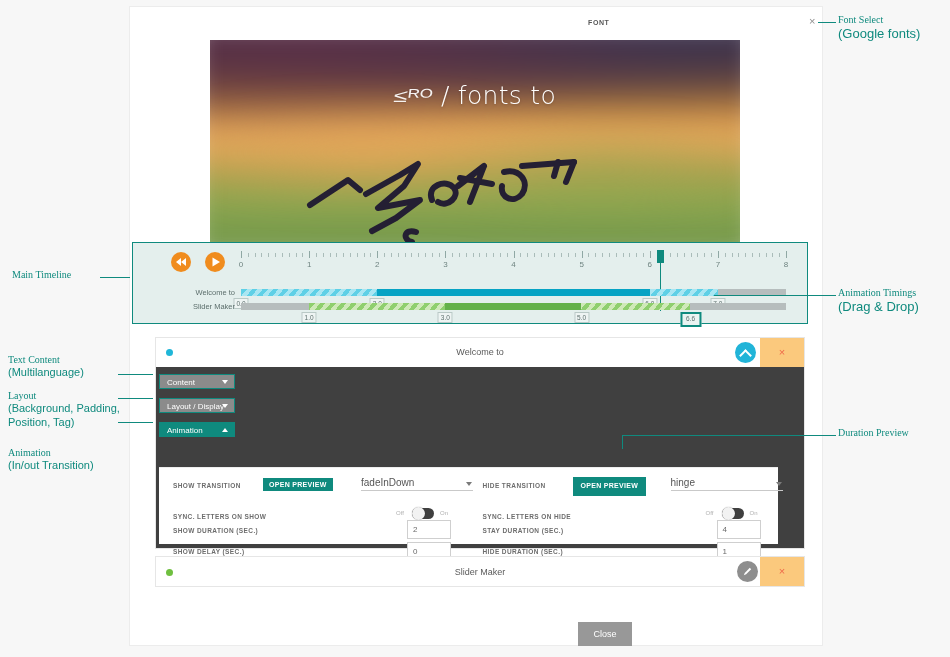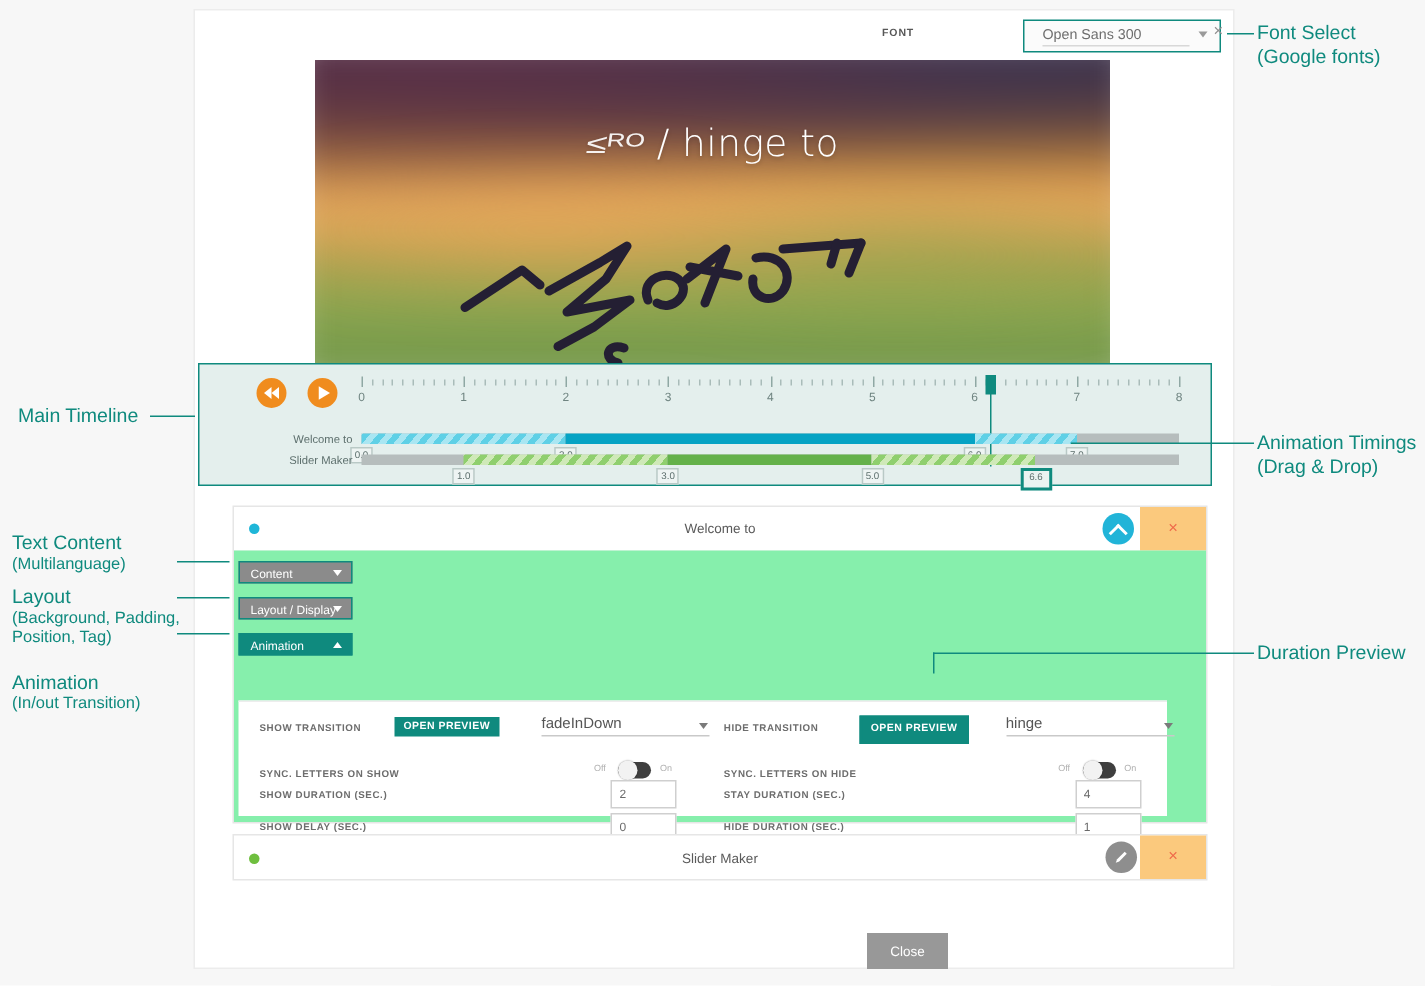--- a/index.html
+++ b/index.html
@@ -5,21 +5,21 @@
   html,body{margin:0;padding:0;}
   body{
     width:950px;height:657px;
     background:#f7f7f7;
     font-family:"Liberation Sans", sans-serif;
     position:relative;overflow:hidden;
     -webkit-font-smoothing:antialiased;
   }
   
   .anno{position:absolute;color:#0f8a7e;font-size:13.5px;line-height:1.22;}
-  .anno .main{font-size:13px;}
+  .anno .main{font-size:10px;font-family:Liberation Serif, serif;}
   .anno .sub{font-size:11px;}
   .leader{position:absolute;background:#0f8a7e;}
   .leader.h{height:1px;}
   .leader.v{width:1px;}
 
   
   .app{
     position:absolute;left:130px;top:7px;width:692px;height:638px;
     background:#ffffff;
     box-shadow:0 0 0 1px #ececec;
@@ -162,21 +162,21 @@
     color:#ef6a4a;font-size:11px;text-align:center;line-height:29px;
   }
   .edit-btn{
     position:absolute;right:46px;top:4px;width:21px;height:21px;border-radius:50%;
     background:#8e8e8e;
   }
   .edit-btn .pencil{
     position:absolute;left:5px;top:5px;width:11px;height:11px;
   }
 
-  .layer-body{position:absolute;left:0;right:0;top:29px;bottom:0;background:#86efac;}
+  .layer-body{position:absolute;left:0;right:0;top:29px;bottom:0;background:#404040;}
   .tabs{position:absolute;left:3px;top:7px;width:76px;}
   .tab{
     position:relative;height:15px;margin-bottom:9px;background:#8b8b8b;
     color:#fff;font-size:8px;line-height:15px;padding-left:7px;box-sizing:border-box;
     border:1px solid #0f8a7e;
   }
   .tab.active{background:#0f8a7e;}
   .tab .tcaret{
     position:absolute;right:6px;top:5px;width:0;height:0;
     border-left:3px solid transparent;border-right:3px solid transparent;
@@ -239,33 +239,29 @@
     background:#989898;color:#fff;font-size:9px;text-align:center;line-height:24px;
   }
 </style>
 </head>
 <body>
 
 <div class="app">
 
   <div class="fontbar">
     <div class="font-label">FONT</div>
-    <div class="font-select">
-      <div class="val">Open Sans 300</div>
-      <div class="caret"></div>
-    </div>
     <div class="win-close">×</div>
   </div>
 
   <div class="preview">
     <div class="bg"></div>
     <div class="bg2"></div>
     <div class="headline">
       <span class="partial">≤ᴿᴼ</span>
-      <span>/ hinge to</span>
+      <span>/ fonts to</span>
     </div>
     <div class="sig">
       <svg width="340" height="110" viewBox="0 0 340 110">
         <g fill="none" stroke="#241f33" stroke-width="6" stroke-linecap="round" stroke-linejoin="round">
           <path d="M2 77 L40 52 L52 62"></path>
           <path d="M58 66 L92 47 L110 36 L96 58 L70 80 L112 72 L88 90 L64 103"></path>
           <path d="M124 72 C118 58 138 50 146 60 C152 68 140 80 130 74"></path>
           <path d="M150 58 L176 38 M176 38 L162 74 M152 50 L184 56"></path>
           <path d="M196 44 C212 40 222 54 214 66 C206 76 192 70 194 58"></path>
           <path d="M214 38 L266 34"></path>

